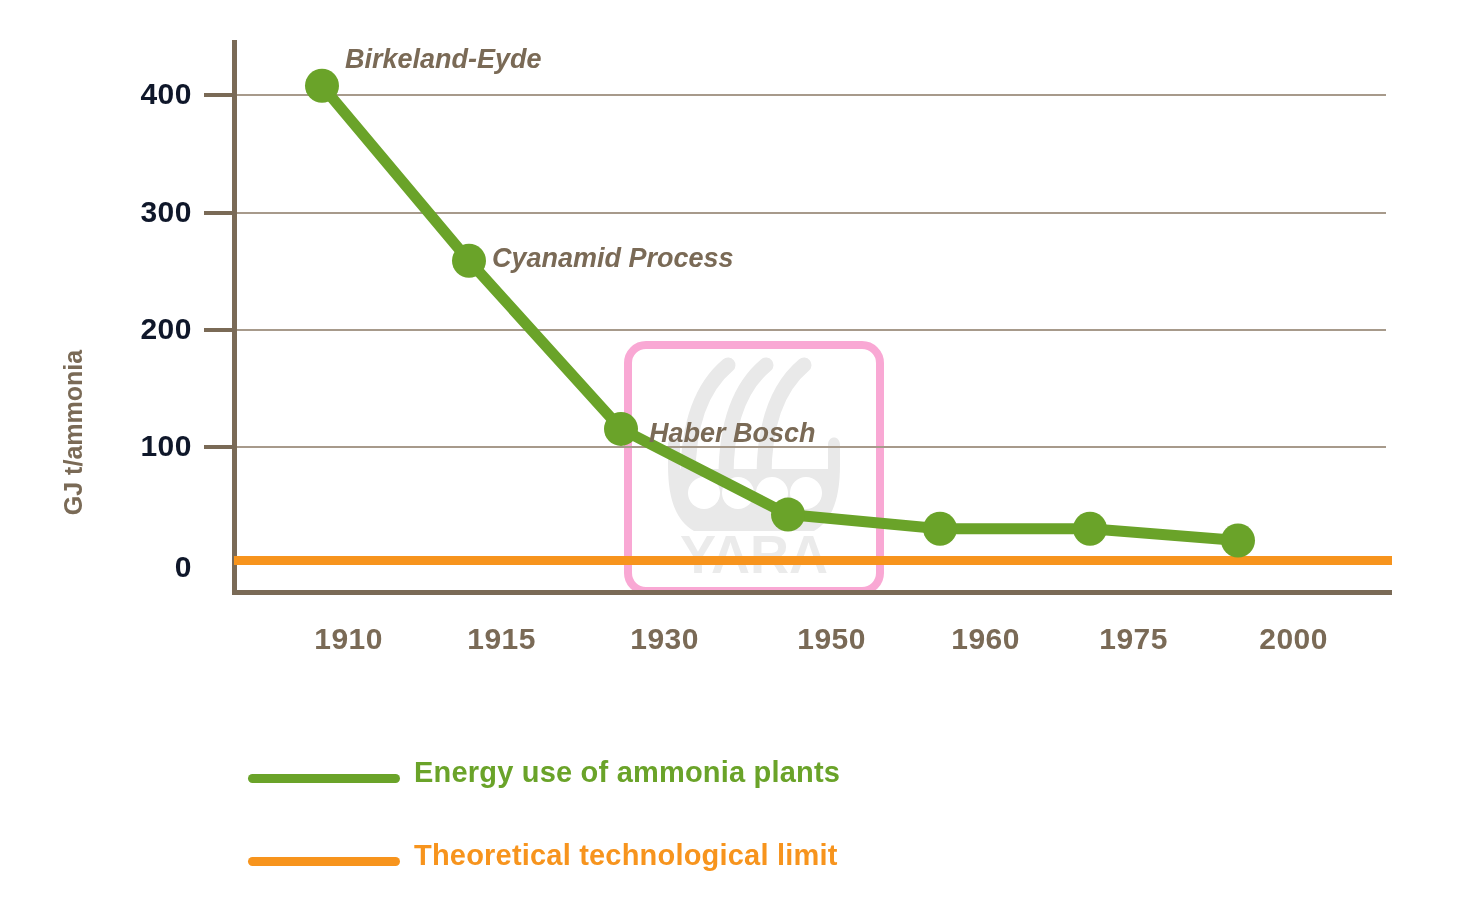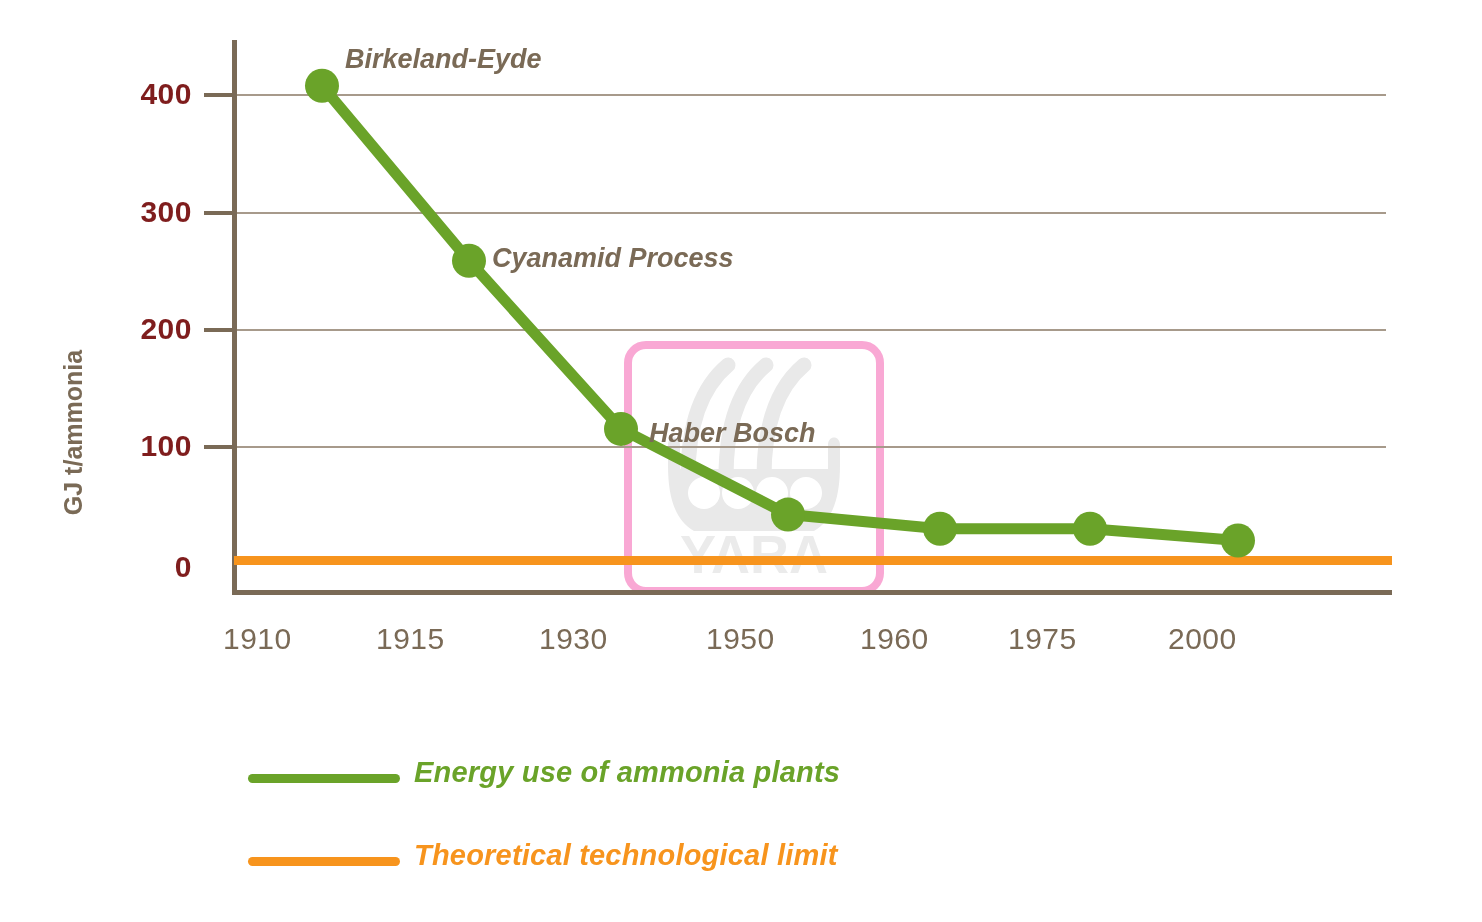--- a/index.html
+++ b/index.html
@@ -29,21 +29,21 @@
     background:#a79a8b;
   }
   .tick-mark{
     position:absolute;left:204px;width:32px;height:4px;
     background:#7a6a56;
   }
   .y-tick-label{
     position:absolute;
     right:0;
     text-align:right;
-    font-size:30px;font-weight:bold;color:#7f1d1d;
+    font-size:30px;font-weight:bold;color:#0f172a;
     letter-spacing:0.5px;
     line-height:1;
   }
   .y-tick-label-wrap{
     position:absolute;left:96px;width:96px;
   }
 
   
   .y-axis-title{
     position:absolute;
@@ -53,22 +53,22 @@
     transform-origin:center center;
     text-align:center;
     font-size:25px;font-weight:bold;color:#7a6a56;
     white-space:nowrap;
   }
 
   
   .x-tick-label{
     position:absolute;top:622px;
     width:160px;margin-left:-80px;
-    text-align:left;
-    font-size:30px;font-weight:normal;color:#7a6a56;
+    text-align:right;
+    font-size:30px;font-weight:bold;color:#7a6a56;
     letter-spacing:0.5px;
   }
 
   
   svg.series-layer{
     position:absolute;left:0;top:0;
     width:1482px;height:922px;
     pointer-events:none;
   }
 
@@ -87,21 +87,21 @@
     left:624px;top:341px;
     width:244px;height:238px;
     border:8px solid #f9a8d4;
     border-radius:22px;
     overflow:hidden;
   }
   .watermark svg{display:block;}
 
   
   .legend{
-    position:absolute;left:248px;top:756px;width:700px;font-style:italic;
+    position:absolute;left:248px;top:756px;width:700px;
   }
   .legend-row{
     position:relative;height:83px;
   }
   .legend-swatch{
     position:absolute;left:0;top:18px;
     width:152px;height:9px;border-radius:5px;
   }
   .legend-label{
     position:absolute;left:166px;top:0;

